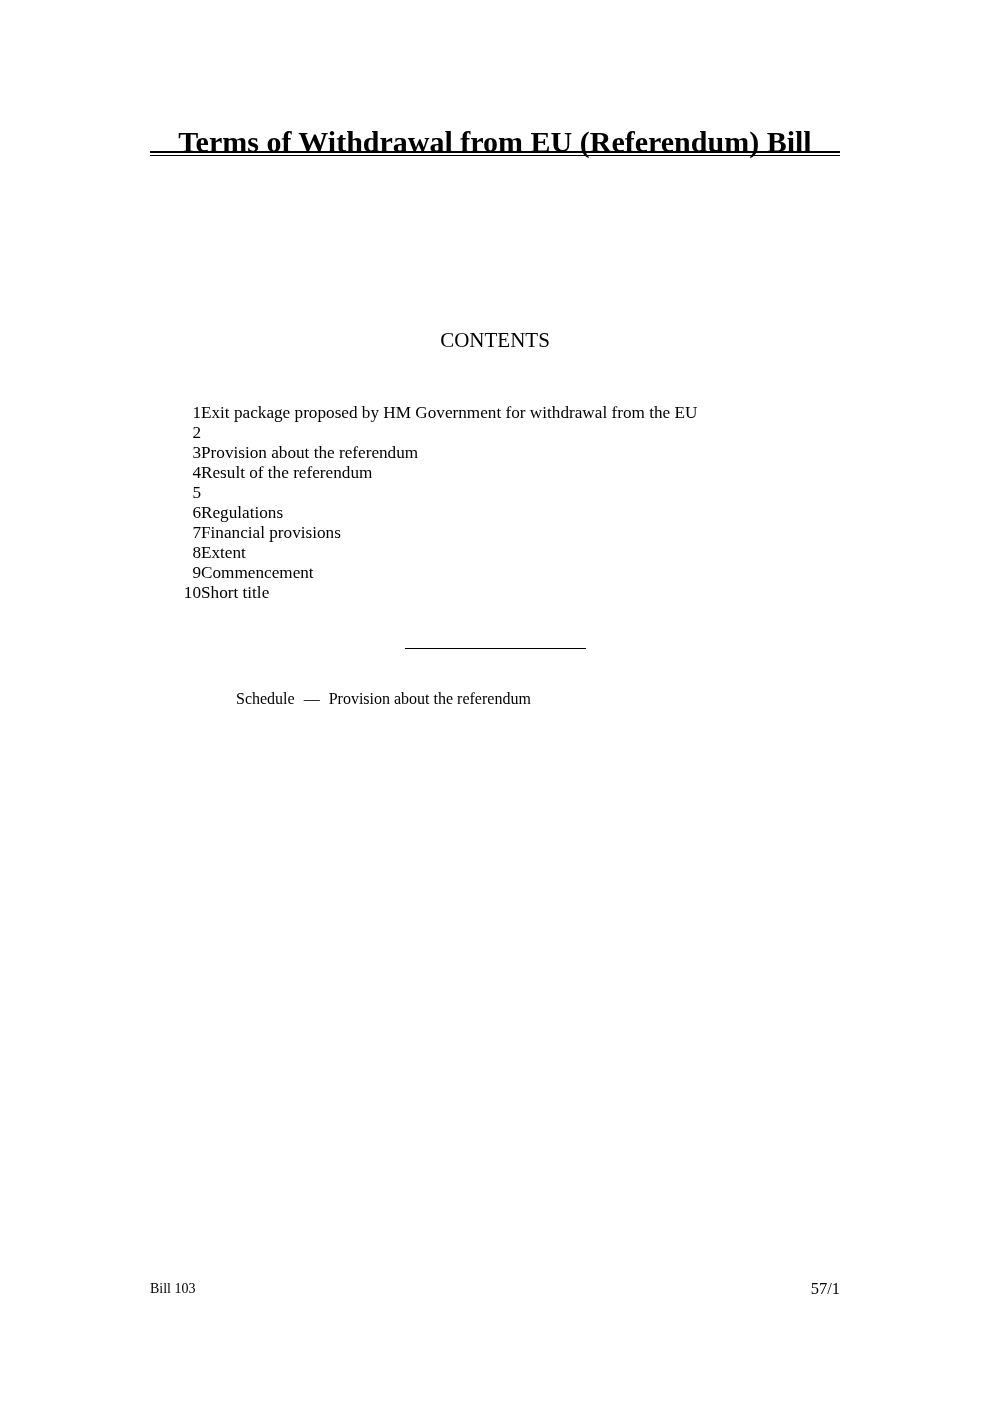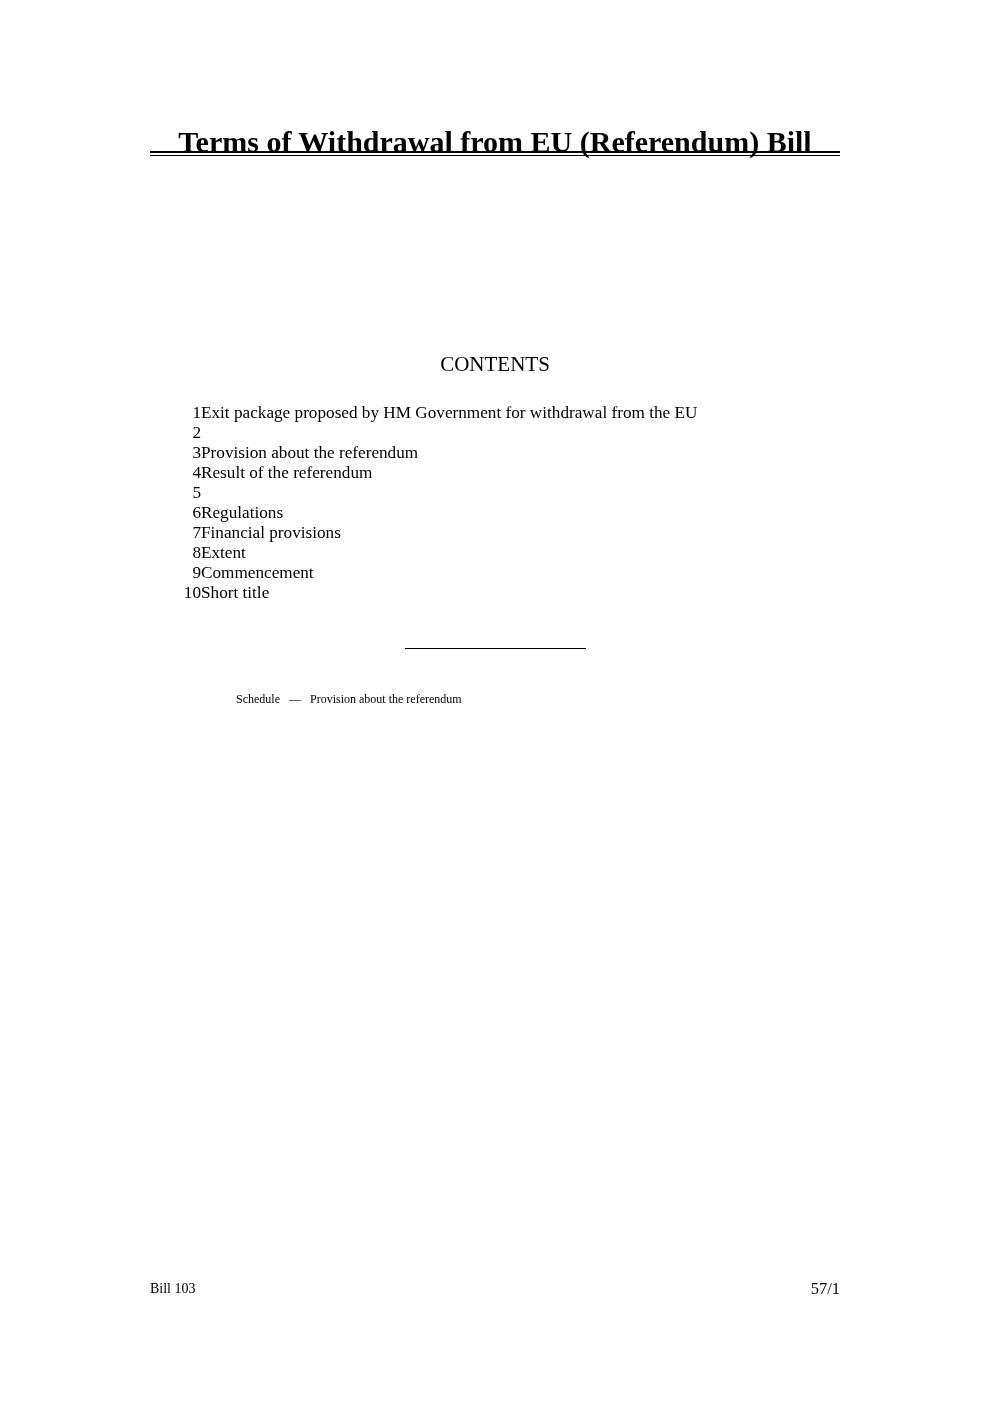--- a/index.html
+++ b/index.html
@@ -1,26 +1,26 @@
 <!DOCTYPE html>
 <html><head>
 <meta charset="utf-8">
 <style>
   html, body { margin:0; padding:0; background:#ffffff; }
   body { width:991px; height:1403px; position:relative; font-family:"Liberation Serif","DejaVu Serif",serif; color:#000; overflow:hidden; }
   .title { position:absolute; left:150px; width:690px; top:120px; text-align:center; font-weight:bold; font-size:30px; line-height:44px; white-space:nowrap; }
   .rule-thick { position:absolute; left:150px; width:690px; top:151px; height:2px; background:#000; }
   .rule-thin { position:absolute; left:150px; width:690px; top:155px; height:1.2px; background:#000; }
-  .contents-heading { position:absolute; left:150px; width:690px; top:326px; text-align:center; font-size:21px; line-height:28px;margin-top:24px; }
+  .contents-heading { position:absolute; left:150px; width:690px; top:326px; text-align:center; font-size:21px; line-height:28px; }
   .toc { position:absolute; left:170px; top:403px; font-size:17.2px; }
   .toc-row { display:flex; height:20px; line-height:20px; white-space:nowrap; }
   .toc-num { width:31px; text-align:right; }
   .toc-text { }
   .short-rule { position:absolute; left:405px; width:181px; top:648px; height:1px; background:#000; }
-  .schedule { position:absolute; left:236px; top:688px; font-size:12px; line-height:22px; white-space:nowrap; }
+  .schedule { position:absolute; left:236px; top:688px; font-size:16px; line-height:22px; white-space:nowrap; }
   .schedule .dash { margin:0 9px; }
   .footer-left { position:absolute; left:150px; top:1279px; font-size:14px; line-height:20px; }
   .footer-right { position:absolute; right:151px; top:1279px; font-size:16.5px; line-height:20px; }
 </style>
 </head>
 <body>
 
 <div class="title">Terms of Withdrawal from EU (Referendum) Bill</div>
 <div class="rule-thick"></div>
 <div class="rule-thin"></div>

